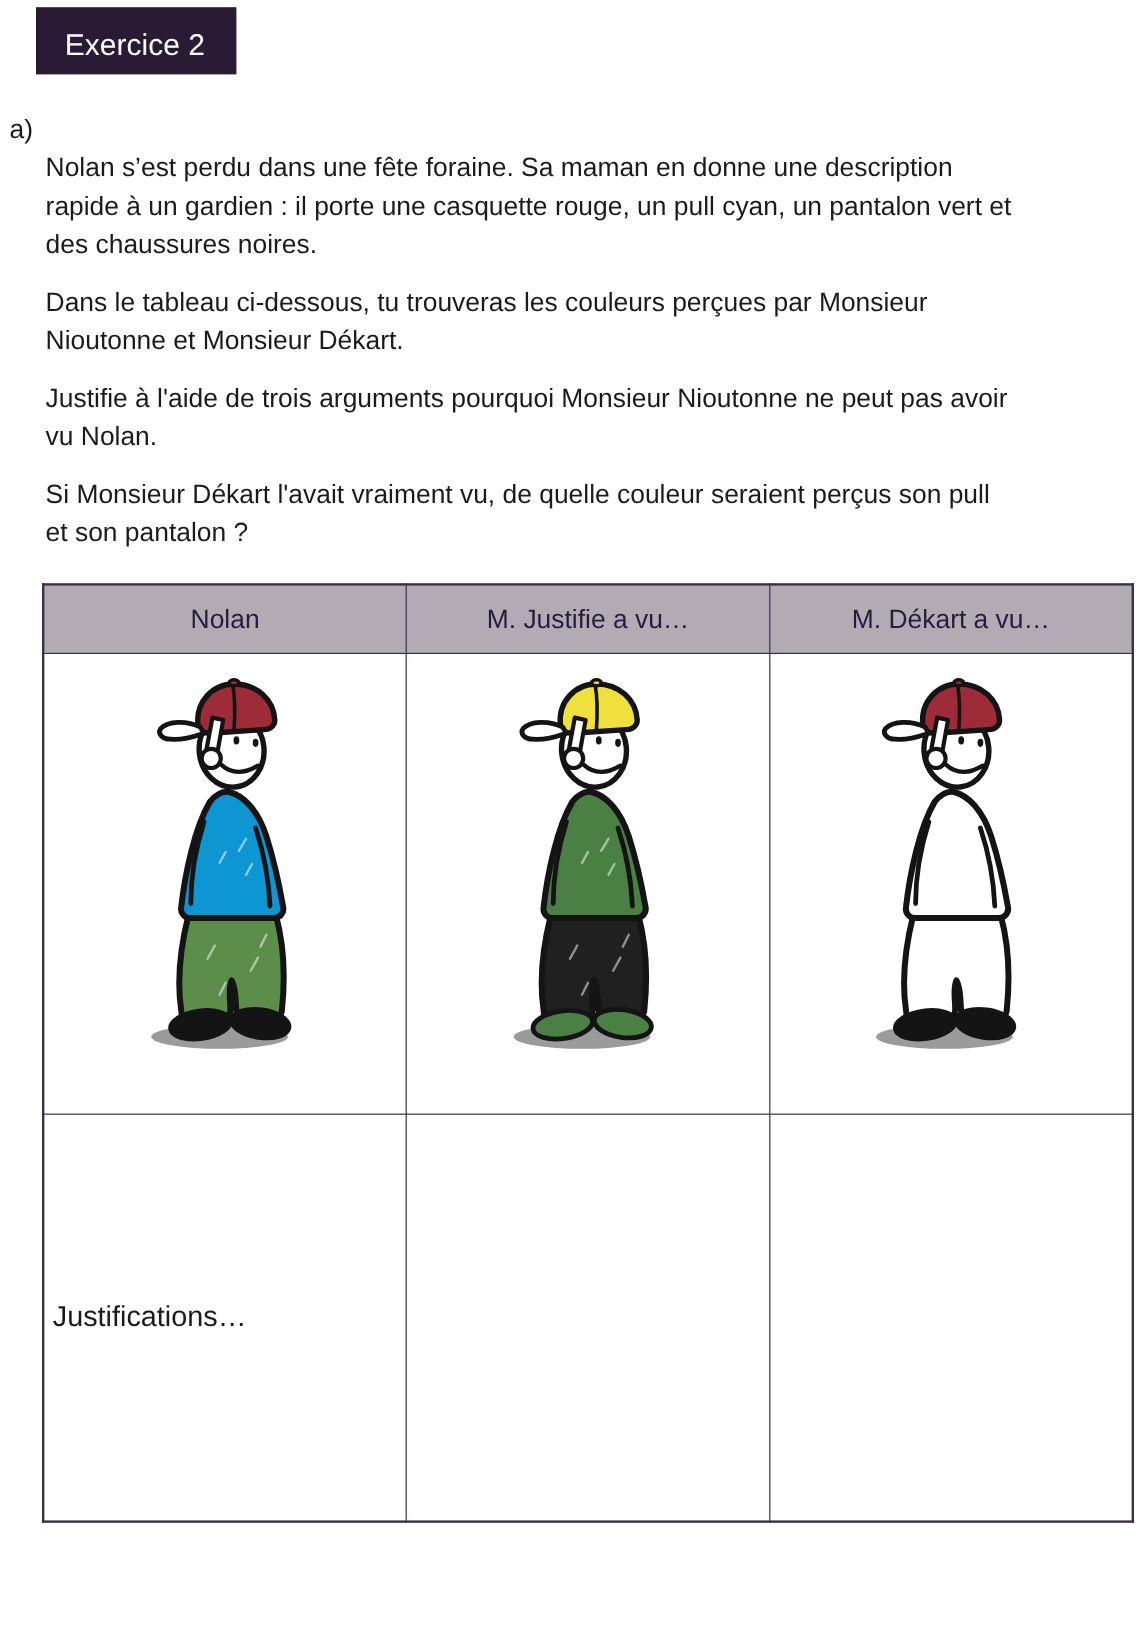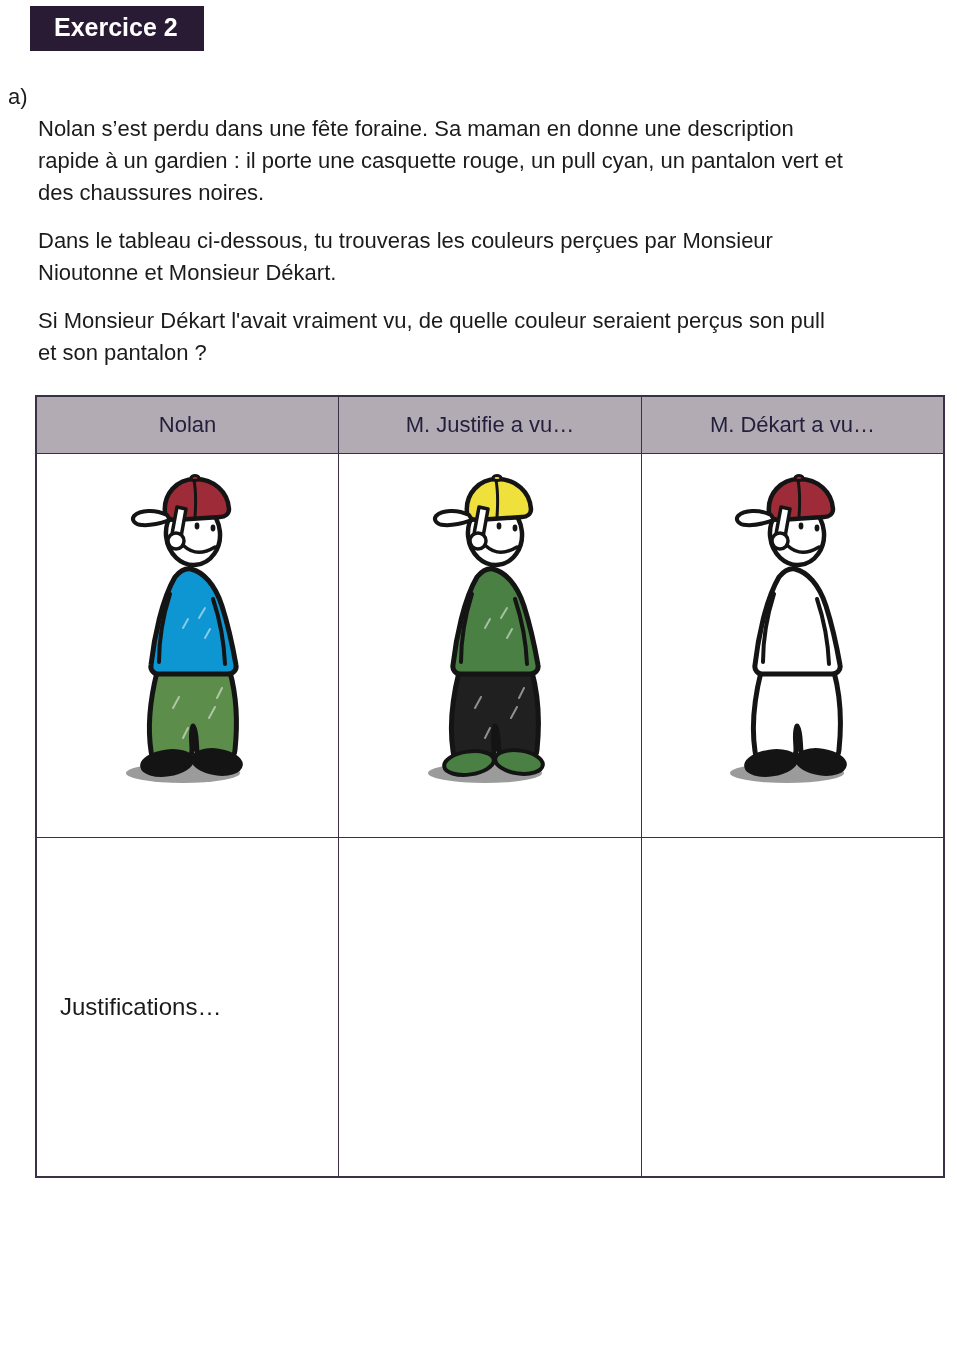--- a/index.html
+++ b/index.html
@@ -10,42 +10,42 @@
   }
   html,body{margin:0;padding:0;}
   body{
     width:957px;height:1366px;background:#ffffff;
     font-family:"Liberation Sans",sans-serif;color:var(--body-text);
     overflow:hidden;
   }
   .banner{
     display:inline-block;margin:6px 0 0 30px;
     background:var(--banner-bg);color:var(--banner-text);
-    font-weight:bold;font-size:25px;padding:7px 26px 9px 24px;
+    font-weight:normal;font-size:25px;padding:18px 26px 9px 24px;
   }
   .intro{margin-top:30px;padding:0 10px 0 8px;}
   .para{
     white-space:pre-line;font-size:22px;line-height:32px;
     margin:0 0 16px 30px;
   }
   .para-a{position:relative;}
   .marker{position:absolute;left:-30px;top:0;}
   .sheet-table{
     border-collapse:collapse;table-layout:fixed;
     margin:26px 0 0 35px;width:910px;
     border:2.5px solid var(--table-border);
   }
   .sheet-table th,.sheet-table td{border:1.6px solid var(--table-border);}
   .sheet-table th{
     background:var(--header-bg);color:var(--header-text);
     font-size:22px;font-weight:normal;height:54px;text-align:center;
   }
   .figure-row td{height:368px;text-align:center;vertical-align:top;padding-top:14px;}
   .justif-row td{height:336px;vertical-align:middle;}
-  .justif-label{font-size:24px;padding-left:22px;}
+  .justif-label{font-size:24px;padding-left:6px;}
   .boy{width:150px;height:330px;}
   .hidden-defs{position:absolute;width:0;height:0;overflow:hidden;}
 </style>
 </head>
 <body>
 
 
 
 
 <svg class="hidden-defs" aria-hidden="true">
@@ -106,20 +106,22 @@
 <div class="banner">Exercice 2</div>
 
 <div class="intro">
   <div class="para para-a">
     <span class="marker">a)</span><span>Nolan s’est perdu dans une fête foraine. Sa maman en donne une description
 rapide à un gardien : il porte une casquette rouge, un pull cyan, un pantalon vert et
 des chaussures noires.</span>
   </div>
   <div class="para">Dans le tableau ci-dessous, tu trouveras les couleurs perçues par Monsieur
 Nioutonne et Monsieur Dékart.</div>
+  <div class="para">Justifie à l'aide de trois arguments pourquoi Monsieur Nioutonne ne peut pas avoir
+vu Nolan.</div>
   <div class="para">Si Monsieur Dékart l'avait vraiment vu, de quelle couleur seraient perçus son pull
 et son pantalon ?</div>
 </div>
 
 <table class="sheet-table">
   <thead>
     <tr>
       <th>Nolan</th>
       <th>M. Justifie a vu…</th>
       <th>M. Dékart a vu…</th>

